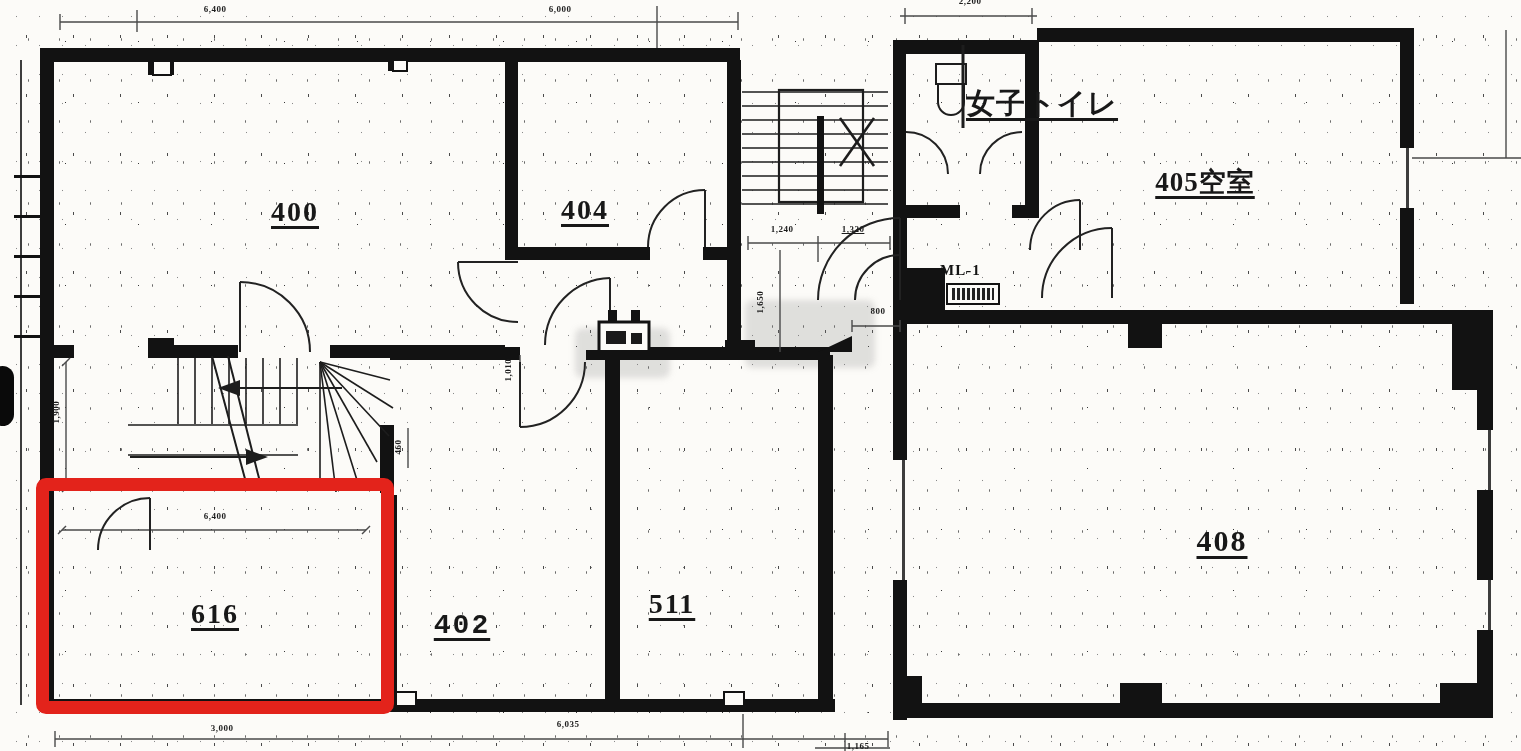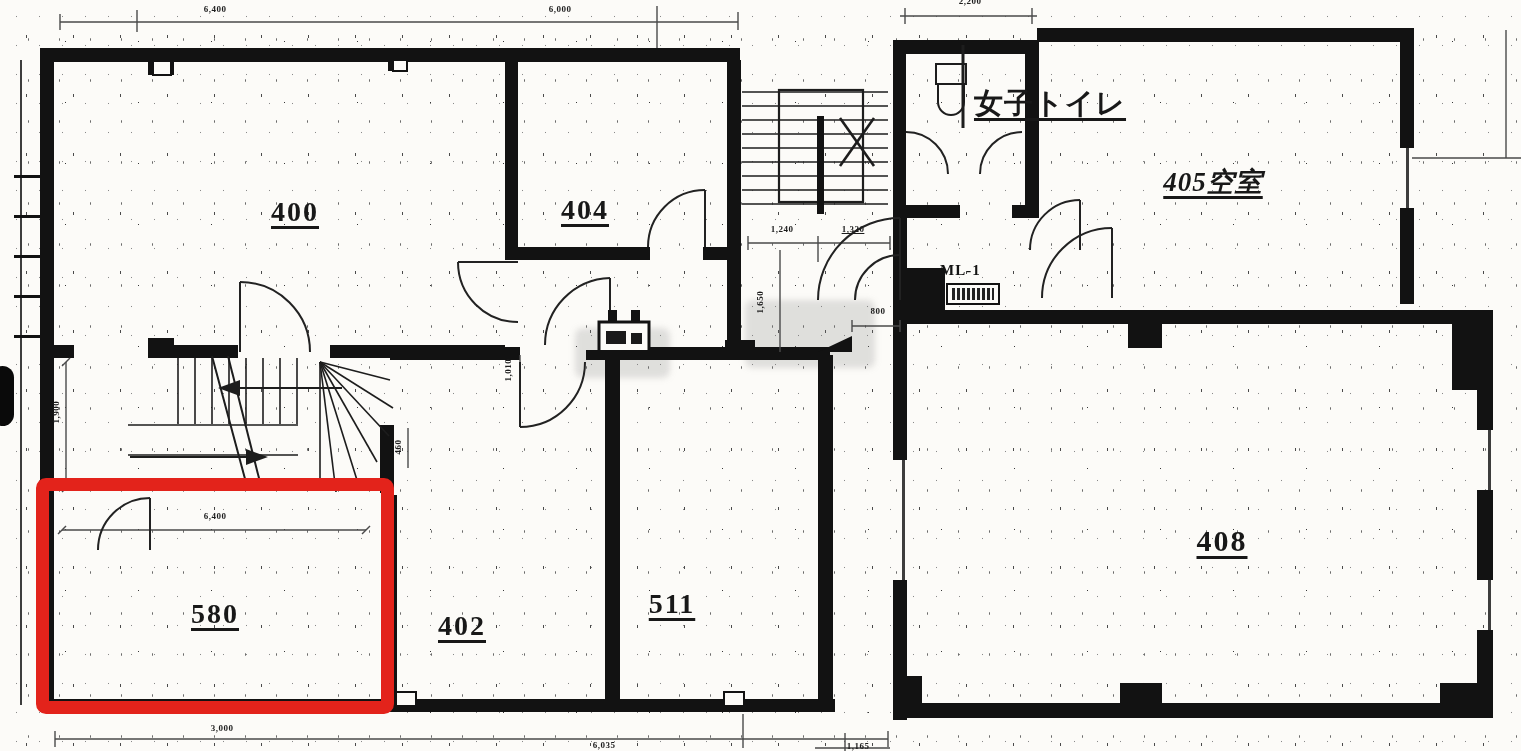--- a/index.html
+++ b/index.html
@@ -17,21 +17,21 @@
   }
   .wall{position:absolute;background:#121212;}
   .thin{background:#3d3d3d;}
   .whitebox{position:absolute;background:#fcfbf8;border:2px solid #121212;}
   .room-label{
     position:absolute;font-weight:bold;font-size:28px;color:#181818;
     letter-spacing:2px;white-space:nowrap;transform:translateX(-50%);
     text-decoration:underline;text-underline-offset:5px;text-decoration-thickness:2.5px;
     font-family:"Liberation Serif","DejaVu Serif",serif;
   }
-  .room-label.cjk{font-size:27px;letter-spacing:1px;margin-left:8px;}
+  .room-label.cjk{font-size:27px;letter-spacing:1px;}
   .dim{
     position:absolute;font-weight:bold;font-size:9px;color:#1c1c1c;
     letter-spacing:.5px;white-space:nowrap;transform:translateX(-50%);
     font-family:"Liberation Serif","DejaVu Serif",serif;
   }
   .dim.v{transform:translate(-50%,-50%) rotate(-90deg);}
   .equip-label{
     position:absolute;font-weight:bold;font-size:15px;color:#141414;
     letter-spacing:1px;white-space:nowrap;
     font-family:"Liberation Serif","DejaVu Serif",serif;
@@ -238,37 +238,37 @@
       <rect x="586" y="350" width="76" height="10" fill="#121212"></rect>
     </g>
   </svg>
 
   <div id="highlight-401" style="border-color: rgb(227, 35, 27);"></div>
 
   <div class="pill"></div>
 
   <span class="room-label" style="left:295px;top:196px;">400</span>
   <span class="room-label" style="left:585px;top:194px;">404</span>
-  <span class="room-label cjk" style="left:1205px;top:164px;font-style:italic;">405空室</span>
+  <span class="room-label cjk" style="left:1205px;top:164px;">405空室</span>
   <span class="room-label cjk" style="left:1042px;top:84px;font-size:29px;">女子トイレ</span>
-  <span class="room-label" style="left:215px;top:598px;">580</span>
-  <span class="room-label" style="left:462px;top:610px;">402</span>
+  <span class="room-label" style="left:215px;top:598px;">616</span>
+  <span class="room-label" style="left:462px;top:610px;font-family:Liberation Mono, monospace;">402</span>
   <span class="room-label" style="left:672px;top:588px;">511</span>
   <span class="room-label" style="left:1222px;top:524px;font-size:30px;">408</span>
 
   <span class="equip-label" style="left:940px;top:262px;">ML-1</span>
   <div class="equip-box" style="left:946px;top:283px;width:50px;height:18px;">
       <div class="smudge"></div>
     </div>
 
   <span class="dim" style="left:215px;top:4px;">6,400</span>
   <span class="dim" style="left:560px;top:4px;">6,000</span>
   <span class="dim" style="left:970px;top:-4px;">2,200</span>
   <span class="dim" style="left:222px;top:723px;">3,000</span>
-  <span class="dim" style="left:568px;top:740px;margin-left:36px;">6,035</span>
+  <span class="dim" style="left:568px;top:719px;">6,035</span>
   <span class="dim" style="left:858px;top:741px;">1,165</span>
   <span class="dim" style="left:782px;top:224px;">1,240</span>
   <span class="dim" style="left:853px;top:224px;text-decoration:underline;">1,320</span>
   <span class="dim" style="left:878px;top:306px;">800</span>
   <span class="dim" style="left:215px;top:511px;">6,400</span>
   <span class="dim v" style="left:56px;top:412px;">1,900</span>
   <span class="dim v" style="left:760px;top:302px;">1,650</span>
   <span class="dim v" style="left:508px;top:370px;">1,010</span>
   <span class="dim v" style="left:398px;top:447px;">460</span>
 

